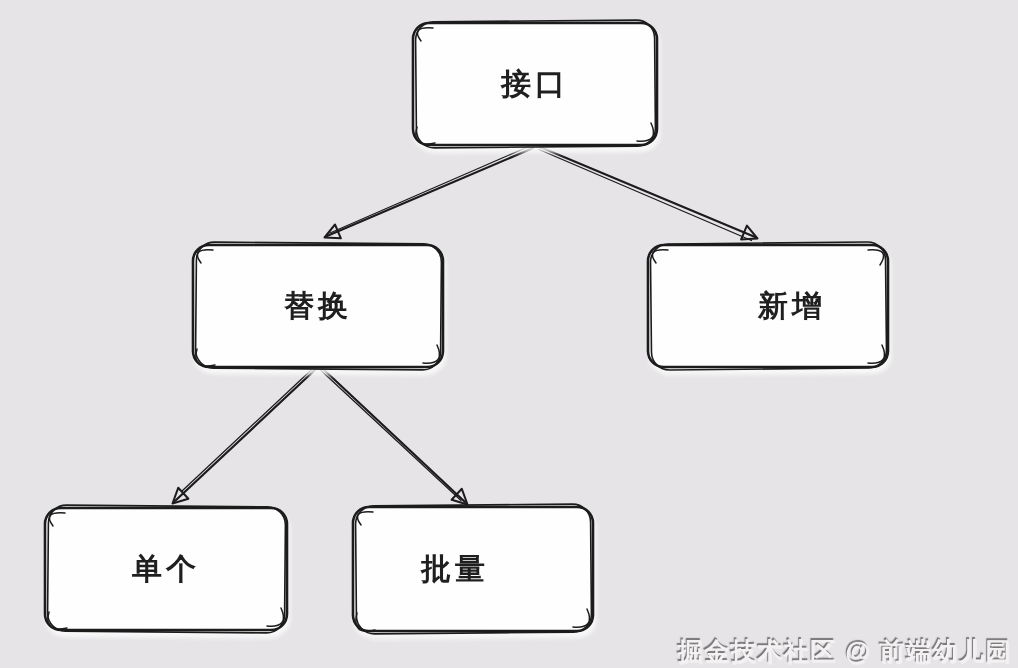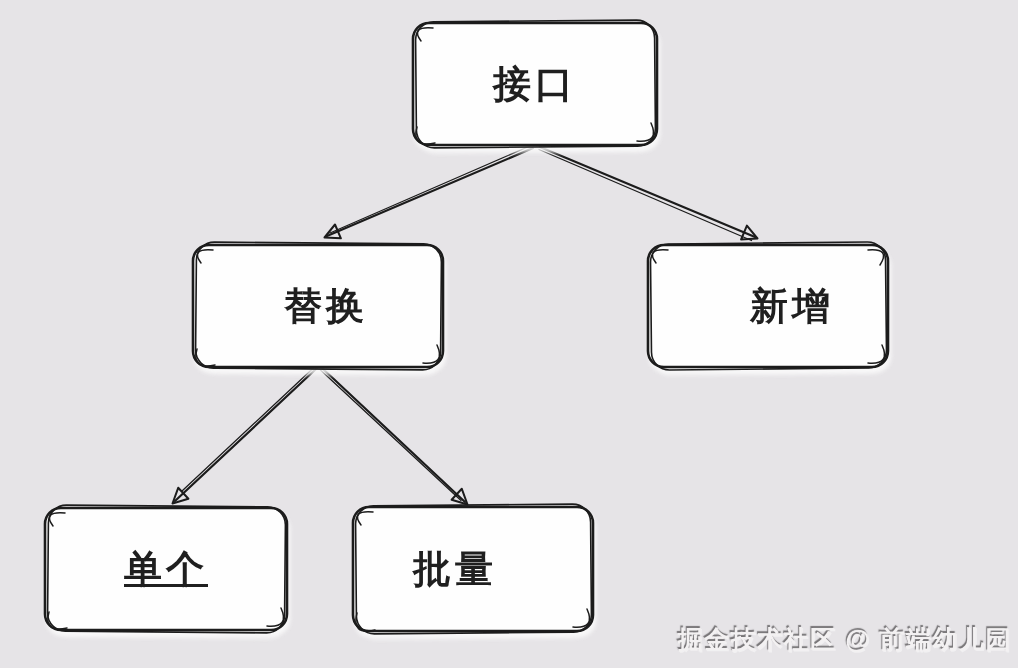--- a/index.html
+++ b/index.html
@@ -61,30 +61,30 @@
     stroke: #1c1c1c;
     stroke-width: 2;
     stroke-linejoin: round;
     stroke-linecap: round;
   }
   .node-label {
     position: absolute;
     display: flex;
     align-items: center;
     justify-content: center;
-    font-size: 38px;
+    font-size: 30px;
     font-weight: 700;
     color: #1f1f1f;
     letter-spacing: 4px;
     pointer-events: none;
   }
   .watermark {
     position: absolute;
     right: 6px;
-    bottom: 12px;
+    bottom: 0;
     font-size: 25px;
     font-weight: 700;
     letter-spacing: 1.5px;
     color: #f3f1f2;
     text-shadow: -1px -2px 1px rgba(105,103,105,0.9), 1px 1px 0 rgba(255,255,255,0.45);
     white-space: nowrap;
   }
 </style>
 </head>
 <body>
@@ -153,23 +153,23 @@
       <rect class="box-fill" x="353" y="507" width="240" height="124" rx="16"></rect>
       <rect class="box-over" x="356" y="505" width="235" height="128" rx="18" transform="rotate(-0.5 473 569)"></rect>
       <path class="corner" d="M 361,525 Q 350,510 373,512"></path>
       <path class="corner" d="M 357,613 Q 351,636 375,630"></path>
       <path class="corner" d="M 573,627 Q 596,629 587,609"></path>
     </g>
   </svg>
 
   <div class="node-label" style="left:413px; top:23px;  width:244px; height:122px;">接口</div>
 
-  <div class="node-label" style="left:193px; top:245px; width:250px; height:122px;padding-left:8px;">替换</div>
+  <div class="node-label" style="left:193px; top:245px; width:250px; height:122px;">替换</div>
 
   <div class="node-label" style="left:648px; top:245px; width:288px; height:122px;">新增</div>
 
-  <div class="node-label" style="left:45px;  top:508px; width:242px; height:122px;text-decoration:underline;">单个</div>
+  <div class="node-label" style="left:45px;  top:508px; width:242px; height:122px;">单个</div>
 
   <div class="node-label" style="left:353px; top:507px; width:204px; height:124px;">批量</div>
 
   <div class="watermark">掘金技术社区 @ 前端幼儿园</div>
 
 </div>
 
 </body></html>

